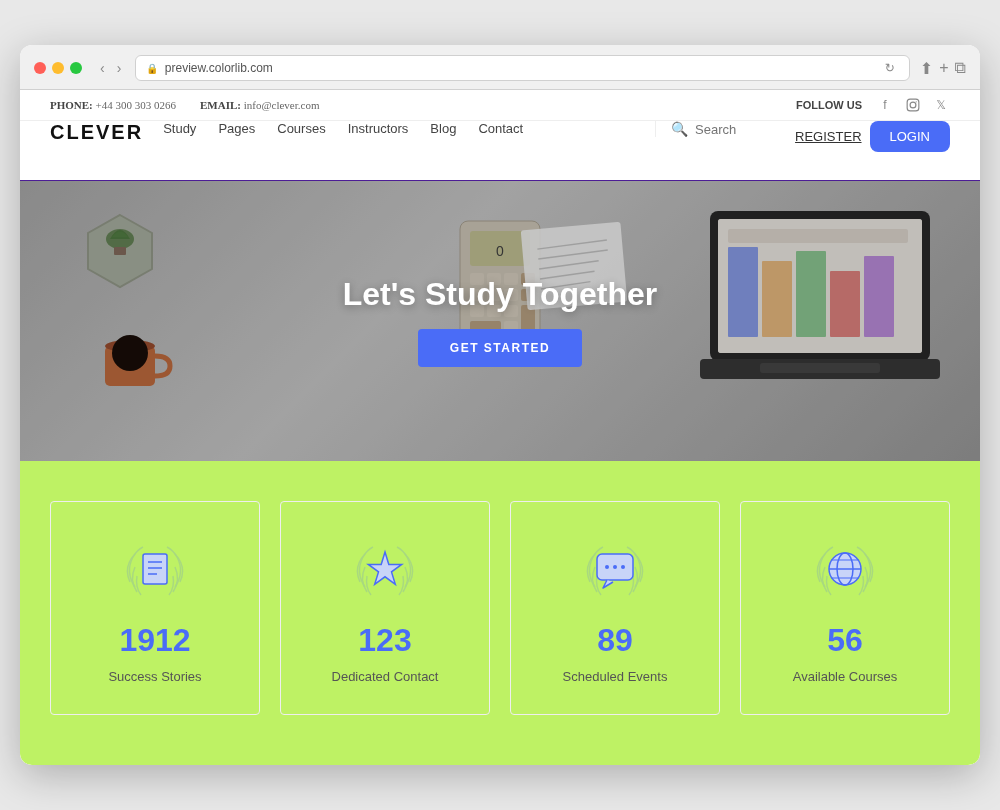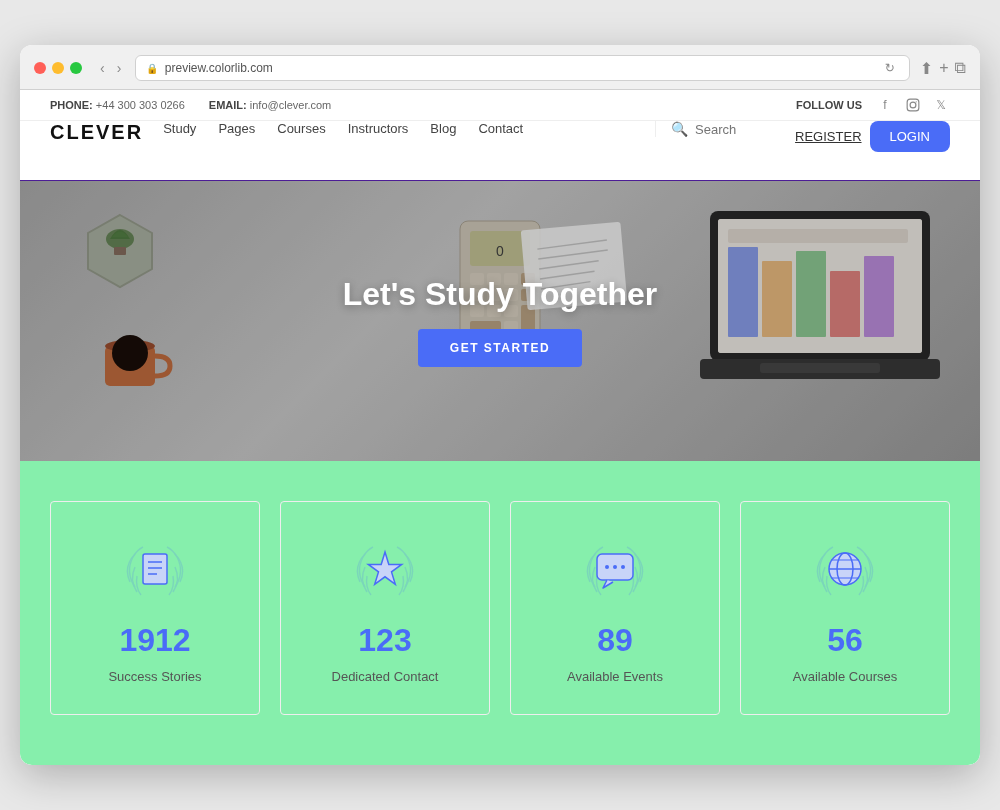--- a/index.html
+++ b/index.html
@@ -83,21 +83,21 @@
     .top-bar {
       background: #fff;
       border-bottom: 1px solid #eee;
       display: flex;
       align-items: center;
       justify-content: space-between;
       padding: 6px 30px;
       font-size: 11px;
       color: #666;
     }
-    .top-bar-left { display: flex; gap: 24px; }
+    .top-bar-left { display: flex; gap: 24px; font-family: Liberation Serif, serif; }
     .top-bar-right { display: flex; align-items: center; gap: 14px; }
     .top-bar-social { display: flex; gap: 10px; }
     .social-icon {
       width: 18px; height: 18px;
       display: flex; align-items: center; justify-content: center;
       font-size: 12px; color: #888; cursor: pointer;
     }
 
     
     .navbar {
@@ -209,21 +209,21 @@
       font-weight: 700;
       letter-spacing: 1.5px;
       border-radius: 4px;
       cursor: pointer;
       text-transform: uppercase;
     }
 
     
     .stats-section {
       padding: 40px 30px 50px;
-      background: #86efac;
+      background: #bef264;
     }
     .stats-grid {
       display: grid;
       grid-template-columns: repeat(4, 1fr);
       gap: 20px;
     }
     .stat-card {
       border: 1px solid #eee;
       border-radius: 4px;
       padding: 30px 20px;
@@ -467,21 +467,21 @@
               </g>
 
               <rect x="22" y="22" width="36" height="26" rx="5" fill="#c8d4f8" stroke="#4a6cf7" stroke-width="1.5"></rect>
               <path d="M32 48 L28 56 L38 50" fill="#c8d4f8" stroke="#4a6cf7" stroke-width="1.5" stroke-linejoin="round"></path>
               <circle cx="32" cy="35" r="2" fill="#4a6cf7"></circle>
               <circle cx="40" cy="35" r="2" fill="#4a6cf7"></circle>
               <circle cx="48" cy="35" r="2" fill="#4a6cf7"></circle>
             </svg>
           </div>
           <div class="stat-number">89</div>
-          <div class="stat-label">Available Events</div>
+          <div class="stat-label">Scheduled Events</div>
         </div>
 
         <div class="stat-card">
           <div class="stat-icon-wrap">
             <svg viewBox="0 0 80 80" fill="none">
               <g opacity="0.18" stroke="#4a6cf7" stroke-width="1.5" fill="none">
                 <path d="M20 55 Q10 40 18 25 Q22 18 28 15"></path>
                 <path d="M60 55 Q70 40 62 25 Q58 18 52 15"></path>
                 <path d="M15 50 Q8 35 20 22"></path>
                 <path d="M65 50 Q72 35 60 22"></path>

